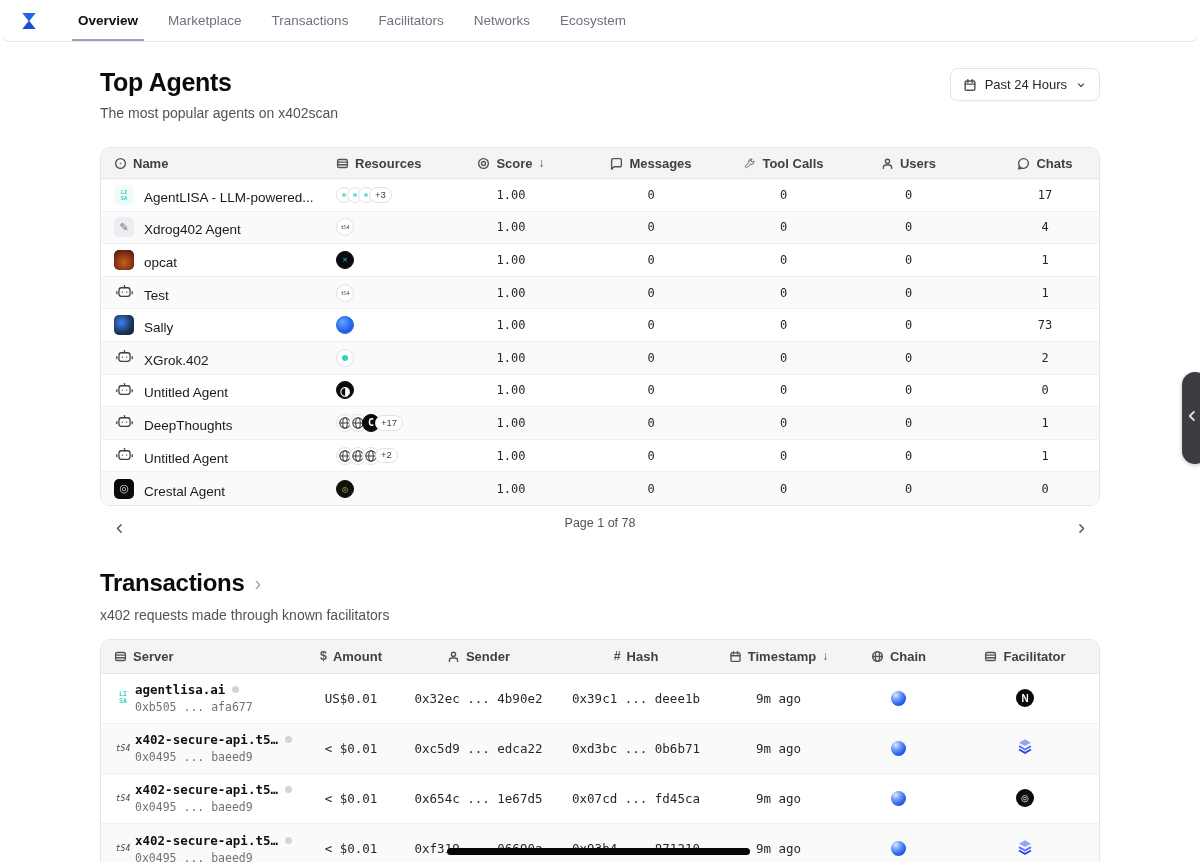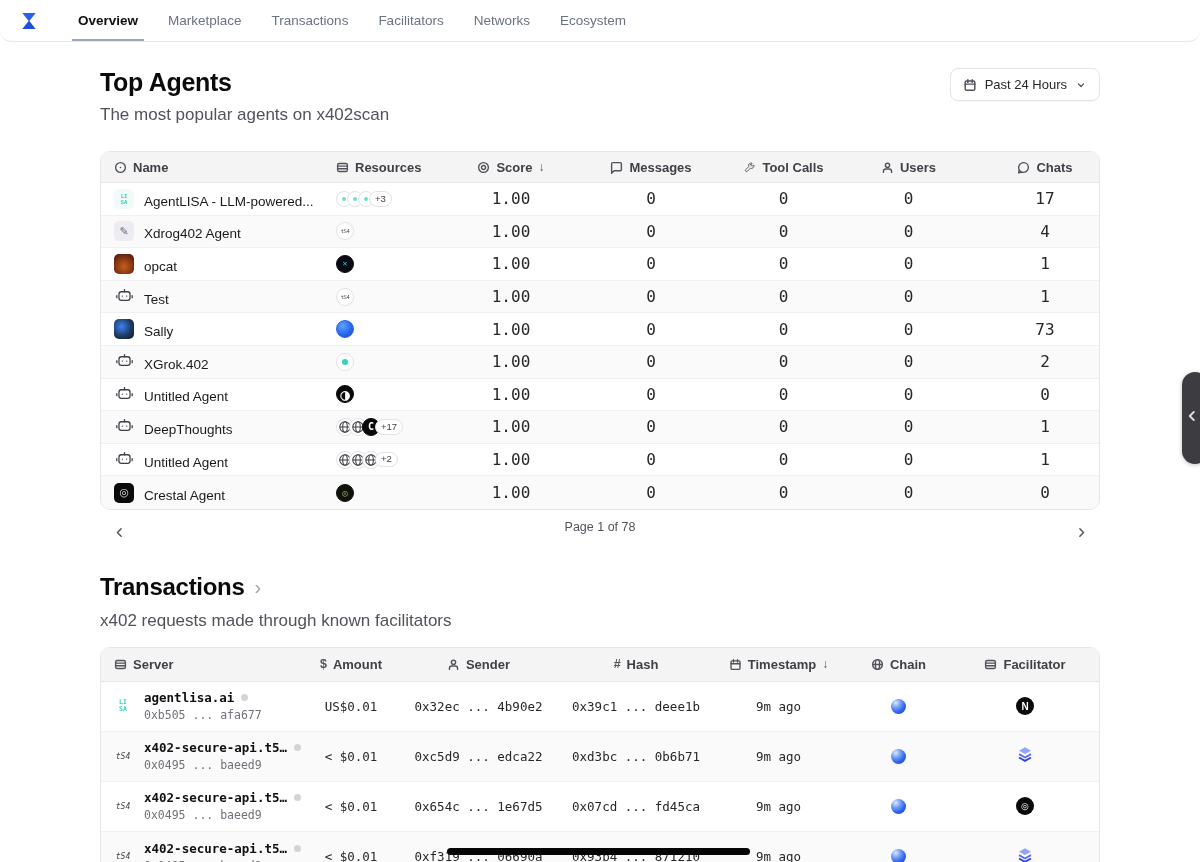--- a/index.html
+++ b/index.html
@@ -13,21 +13,21 @@
   .nav-items { display:flex; align-items:center; gap:30px; height:100%; }
   .nav-item { font-size:13.5px; color:#6b7280; height:100%; display:flex; align-items:center; gap:7px; position:relative; cursor:pointer; }
   .nav-item.active { color:#0f0f10; font-weight:600; }
   .nav-item.active::after { content:""; position:absolute; left:-6px; right:-6px; bottom:0; height:2px; background:#9aa7b8; }
   .badge-new { font-size:11px; color:#2563eb; background:#eef3ff; border:1px solid #9db8f5; border-radius:999px; padding:1.5px 8px; line-height:1.25; }
 
   
   .main { width:1000px; margin:0 auto; position:relative; }
   .sect-head { display:flex; justify-content:space-between; align-items:flex-start; margin-top:26px; }
   h1.title { font-size:25px; font-weight:700; letter-spacing:-0.3px; color:#0b0b0d; line-height:28px; }
-  .subtitle { font-size:17px; color:#52525b; margin-top:9px; }
+  .subtitle { font-size:14px; color:#52525b; margin-top:9px; }
   .time-btn { display:flex; align-items:center; gap:8px; height:33px; padding:0 12px; border:1px solid #e4e4e7;
               border-radius:8px; background:#fff; font-size:13px; color:#27272a; cursor:pointer; box-shadow:0 1px 1px rgba(0,0,0,.03); }
 
   
   .tbl { border:1px solid #e6e6ea; border-radius:10px; overflow:hidden; margin-top:26px; background:#fff; }
   .grid1 { display:grid; grid-template-columns:235px 125px 100px 180px 85px 165px 108px; align-items:center; }
   .grid2 { display:grid; grid-template-columns:205px 90px 165px 150px 135px 105px 148px; align-items:center; }
   .thead { background:#f4f4f5; height:31px; border-bottom:1px solid #e6e6ea; }
   .t2 .thead { height:34px; }
   .th { display:flex; align-items:center; gap:6px; font-size:13px; font-weight:600; color:#3f3f46; }
@@ -36,21 +36,21 @@
   .sort { font-size:12px; color:#52525b; }
   .ic { flex:none; display:inline-flex; }
   .ic svg { stroke:#52525b; stroke-width:1.7; fill:none; stroke-linecap:round; stroke-linejoin:round; }
   .ic-txt { font-size:12.5px; font-weight:600; color:#52525b; }
 
   .row1 { height:32.6px; border-bottom:1px solid #f0f0f2; cursor:pointer; }
   .rows > .row1:nth-child(even) { background:#fafafa; }
   .rows > .row1:last-child { border-bottom:none; }
   .c-name { display:flex; align-items:flex-end; gap:10px; padding-left:13px; overflow:hidden; }
   .c-name .nm { font-size:13.5px; color:#1a1a1e; white-space:nowrap; }
-  .num { font-family:"DejaVu Sans Mono", monospace; font-size:16px; color:#27272a; text-align:center; }
+  .num { font-family:"DejaVu Sans Mono", monospace; font-size:12px; color:#27272a; text-align:center; }
 
   
   .av { width:20px; height:20px; border-radius:5px; flex:none; display:flex; align-items:center; justify-content:center; overflow:hidden; }
   .av-lisa { background:#f0fbf9; color:#2dd4bf; font:700 5.5px/1.1 "DejaVu Sans Mono",monospace; white-space:pre-line; text-align:center; }
   .av-xdrog { background:#ececf2; color:#6b7280; font-size:11px; }
   .av-opcat { background:radial-gradient(circle at 50% 62%, #c2611b, #7c2d12 62%, #38160a); }
   .av-sally { background:radial-gradient(circle at 38% 38%, #3b82f6, #1e3a5f 55%, #0e1726); }
   .av-crestal { background:#0a0a0a; color:#e5e7eb; font-size:11px; }
   .av-bot svg { stroke:#3f3f46; stroke-width:1.6; fill:none; stroke-linecap:round; }
 
@@ -77,21 +77,21 @@
   .pg-btn { width:26px; height:26px; display:flex; align-items:center; justify-content:center; cursor:pointer; border-radius:6px; }
   .pg-btn svg { stroke:#52525b; stroke-width:1.8; fill:none; stroke-linecap:round; stroke-linejoin:round; }
   .pg-label { font-size:12.5px; color:#52525b; }
 
   
   h2.title2 { font-size:24px; font-weight:700; letter-spacing:-0.3px; color:#0b0b0d; margin-top:22px; display:flex; align-items:center; gap:10px; line-height:30px; }
   .h2-chev { font-size:20px; color:#9ca3af; font-weight:400; }
   .t2 .tbl-rows > .trow:nth-child(even) { background:#fafafa; }
   .trow { height:50px; border-bottom:1px solid #f0f0f2; cursor:pointer; }
   .trow:last-child { border-bottom:none; }
-  .c-server { display:flex; align-items:center; gap:9px; padding-left:10px; overflow:hidden; }
+  .c-server { display:flex; align-items:center; padding-left:10px; overflow:hidden; }
   .sv-av { width:24px; height:24px; flex:none; display:flex; align-items:center; justify-content:center;
            font-family:"DejaVu Sans Mono",monospace; }
   .sv-av.lisa { color:#2dd4bf; font:700 6.5px/1.15 "DejaVu Sans Mono",monospace; white-space:pre-line; text-align:center; }
   .sv-av.ts4 { color:#3f3f46; font-size:8px; font-style:italic; }
   .sv-name-line { display:flex; align-items:center; gap:7px; }
   .sv-name { font:700 12.5px/1.2 "DejaVu Sans Mono",monospace; color:#101013; white-space:nowrap; }
   .sv-dot { width:7px; height:7px; border-radius:50%; background:#d4d4d8; flex:none; }
   .sv-addr { font:400 11.5px/1.2 "DejaVu Sans Mono",monospace; color:#71717a; margin-top:4px; }
   .mono { font-family:"DejaVu Sans Mono",monospace; font-size:12.5px; color:#27272a; text-align:center; }
   .chain-cell, .fac-cell { display:flex; justify-content:center; }

